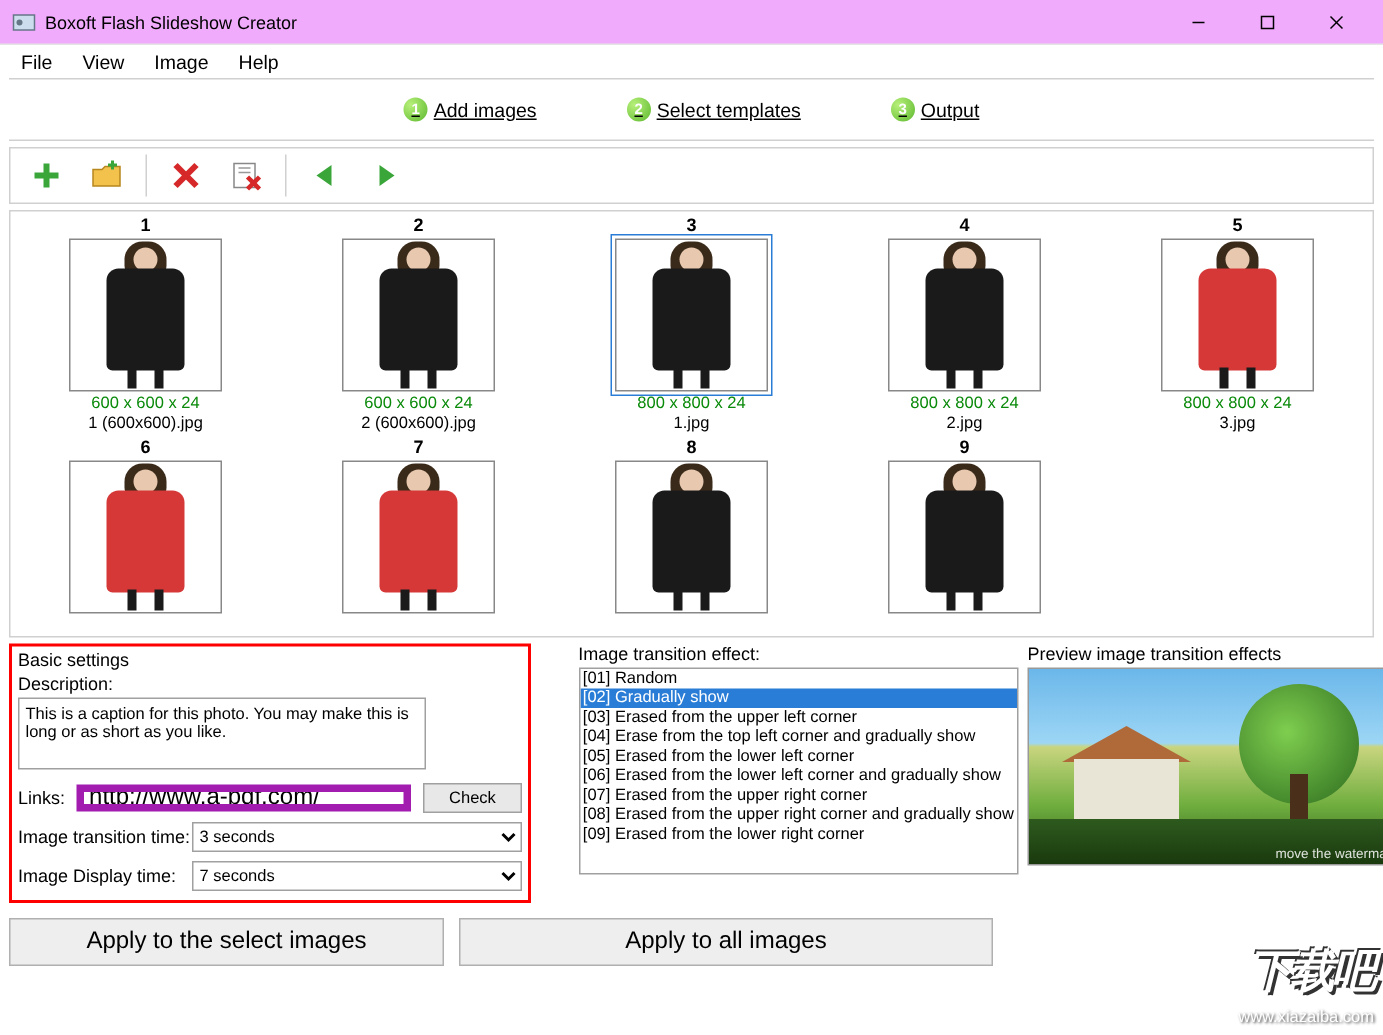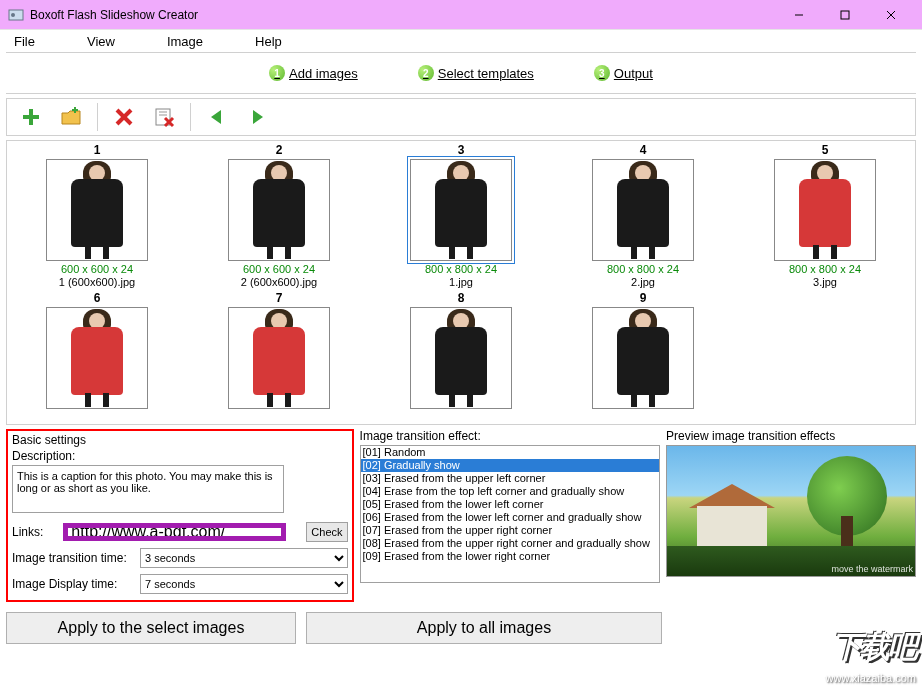--- a/index.html
+++ b/index.html
@@ -6,21 +6,21 @@
 body { margin: 0; background: #fff; font-size: 12px; color: #000; width: 922px; height: 690px; overflow: hidden; position: relative; }
 
 
 .titlebar { height: 30px; display: flex; align-items: center; padding: 0 8px; border-bottom: 1px solid #e5e5e5; background: #f0abfc; }
 .titlebar .app-icon { width: 16px; height: 16px; margin-right: 6px; }
 .titlebar .title { flex: 1; font-size: 12px; }
 .titlebar .winbtn { width: 46px; height: 30px; display: flex; align-items: center; justify-content: center; margin: 0; }
 .titlebar .winbtn svg { width: 10px; height: 10px; }
 
 
-.menubar { height: 22px; display: flex; align-items: center; padding: 0 4px; gap: 32px; }
+.menubar { height: 22px; display: flex; align-items: center; padding: 0 4px; }
 .menubar .menuitem { padding: 2px 10px; font-size: 13px; }
 
 
 .stepsbar { height: 42px; display: flex; align-items: center; justify-content: center; gap: 60px; border-top: 1px solid #d0d0d0; border-bottom: 1px solid #d0d0d0; background: #fff; margin: 0 6px; }
 .step { display: flex; align-items: center; gap: 4px; font-size: 13px; text-decoration: underline; color: #000; }
 .stepnum { width: 16px; height: 16px; border-radius: 50%; background: radial-gradient(circle at 30% 30%, #b7f07a, #5db82e); color: #fff; font-size: 10px; display: flex; align-items: center; justify-content: center; font-weight: bold; }
 
 
 .toolbar { height: 38px; display: flex; align-items: center; gap: 4px; padding: 2px 6px; border: 1px solid #d0d0d0; margin: 4px 6px 0 6px; }
 .tbtn { width: 36px; height: 32px; display: flex; align-items: center; justify-content: center; }
@@ -46,28 +46,28 @@
 .model .legs { position: absolute; bottom: 0; left: 28px; width: 24px; height: 14px; display: flex; justify-content: space-between; }
 .model .legs span { width: 6px; height: 14px; background: #1a1a1a; }
 
 
 .bottom { display: flex; padding: 0 6px 6px 6px; gap: 6px; align-items: stretch; }
 
 .panel-left { border: 2px solid red; width: 351px; padding: 2px 4px 6px 4px; position: relative; }
 .panel-title { font-size: 12px; margin-bottom: 2px; }
 .desc-label { font-size: 12px; }
 .desc-box { width: 272px; height: 48px; border: 1px solid #a0a0a0; background: #fff; padding: 4px; font-size: 11px; resize: none; margin-top: 2px; }
-.row { display: flex; align-items: center; gap: 20px; margin-top: 6px; font-size: 12px; }
+.row { display: flex; align-items: center; gap: 8px; margin-top: 6px; font-size: 12px; }
 .row label { white-space: nowrap; }
 .row input[type=text] { flex: 1; border: 5px solid #a21caf; height: 18px; padding: 0 3px; font-size: 16px; text-decoration: underline; }
 .row select { flex: 1; border: 1px solid #a0a0a0; height: 20px; font-size: 11px; background: #fff; }
-.check-btn { border: 1px solid #a0a0a0; background: #e8e8e8; height: 20px; padding: 0 4px; font-size: 11px; }
+.check-btn { border: 1px solid #a0a0a0; background: #e8e8e8; height: 20px; padding: 0 16px; font-size: 11px; }
 .row .wlbl { width: 108px; }
 
-.panel-mid { width: 356px; }
+.panel-mid { width: 356px; margin-left: 26px; }
 .panel-mid .title { font-size: 12px; }
 .fxlist { border: 1px solid #a0a0a0; height: 138px; overflow-y: scroll; background: #fff; margin-top: 2px; }
 .fxlist .item { font-size: 11px; padding: 0 2px; line-height: 13px; white-space: nowrap; }
 .fxlist .item.sel { background: #2a7dd6; color: #fff; }
 
 .panel-right { flex: 1; }
 .panel-right .title { font-size: 12px; }
 .preview { width: 250px; height: 132px; border: 1px solid #999; margin-top: 2px; background: linear-gradient(to bottom, #6bb7ea 0%, #9dd6f5 38%, #c9d57f 40%, #6fae3e 70%, #2e5a1e 100%); position: relative; overflow: hidden; }
 .preview .tree { position: absolute; right: 28px; top: 10px; width: 80px; height: 120px; }
 .preview .trunk { position: absolute; left: 34px; top: 60px; width: 12px; height: 70px; background: #4a2f1a; }

